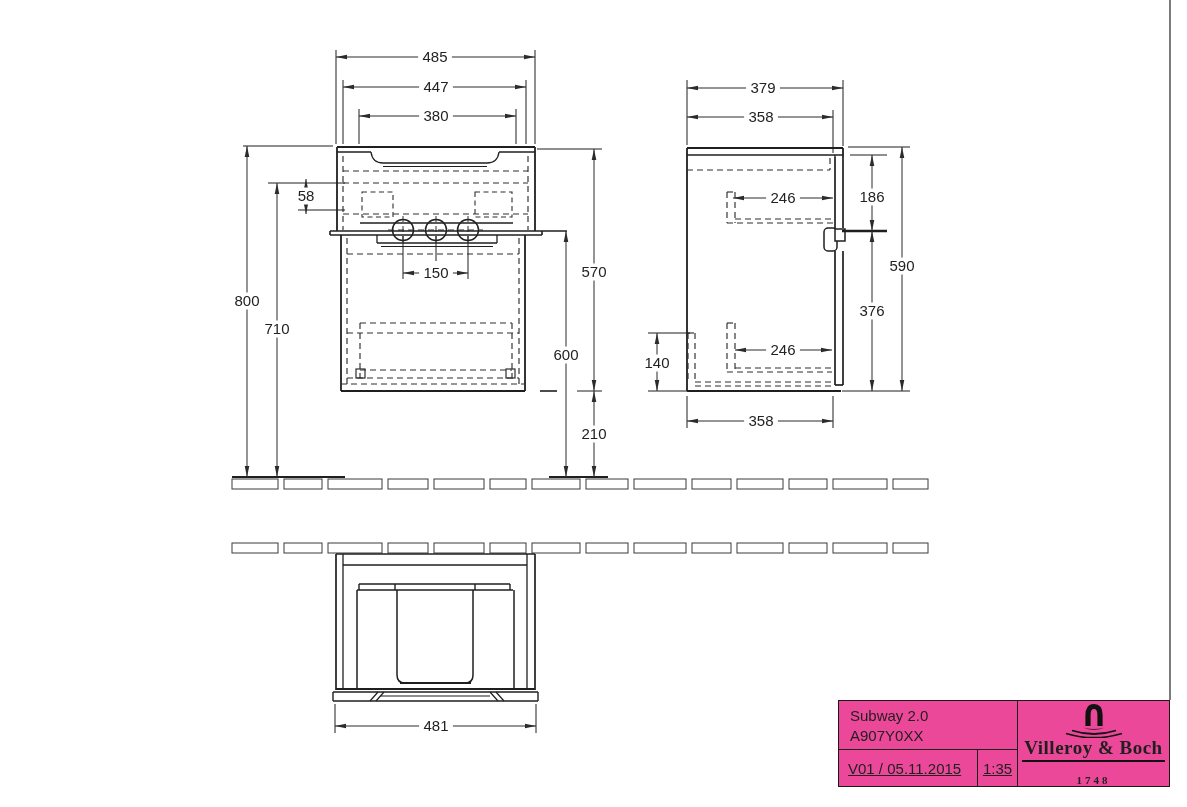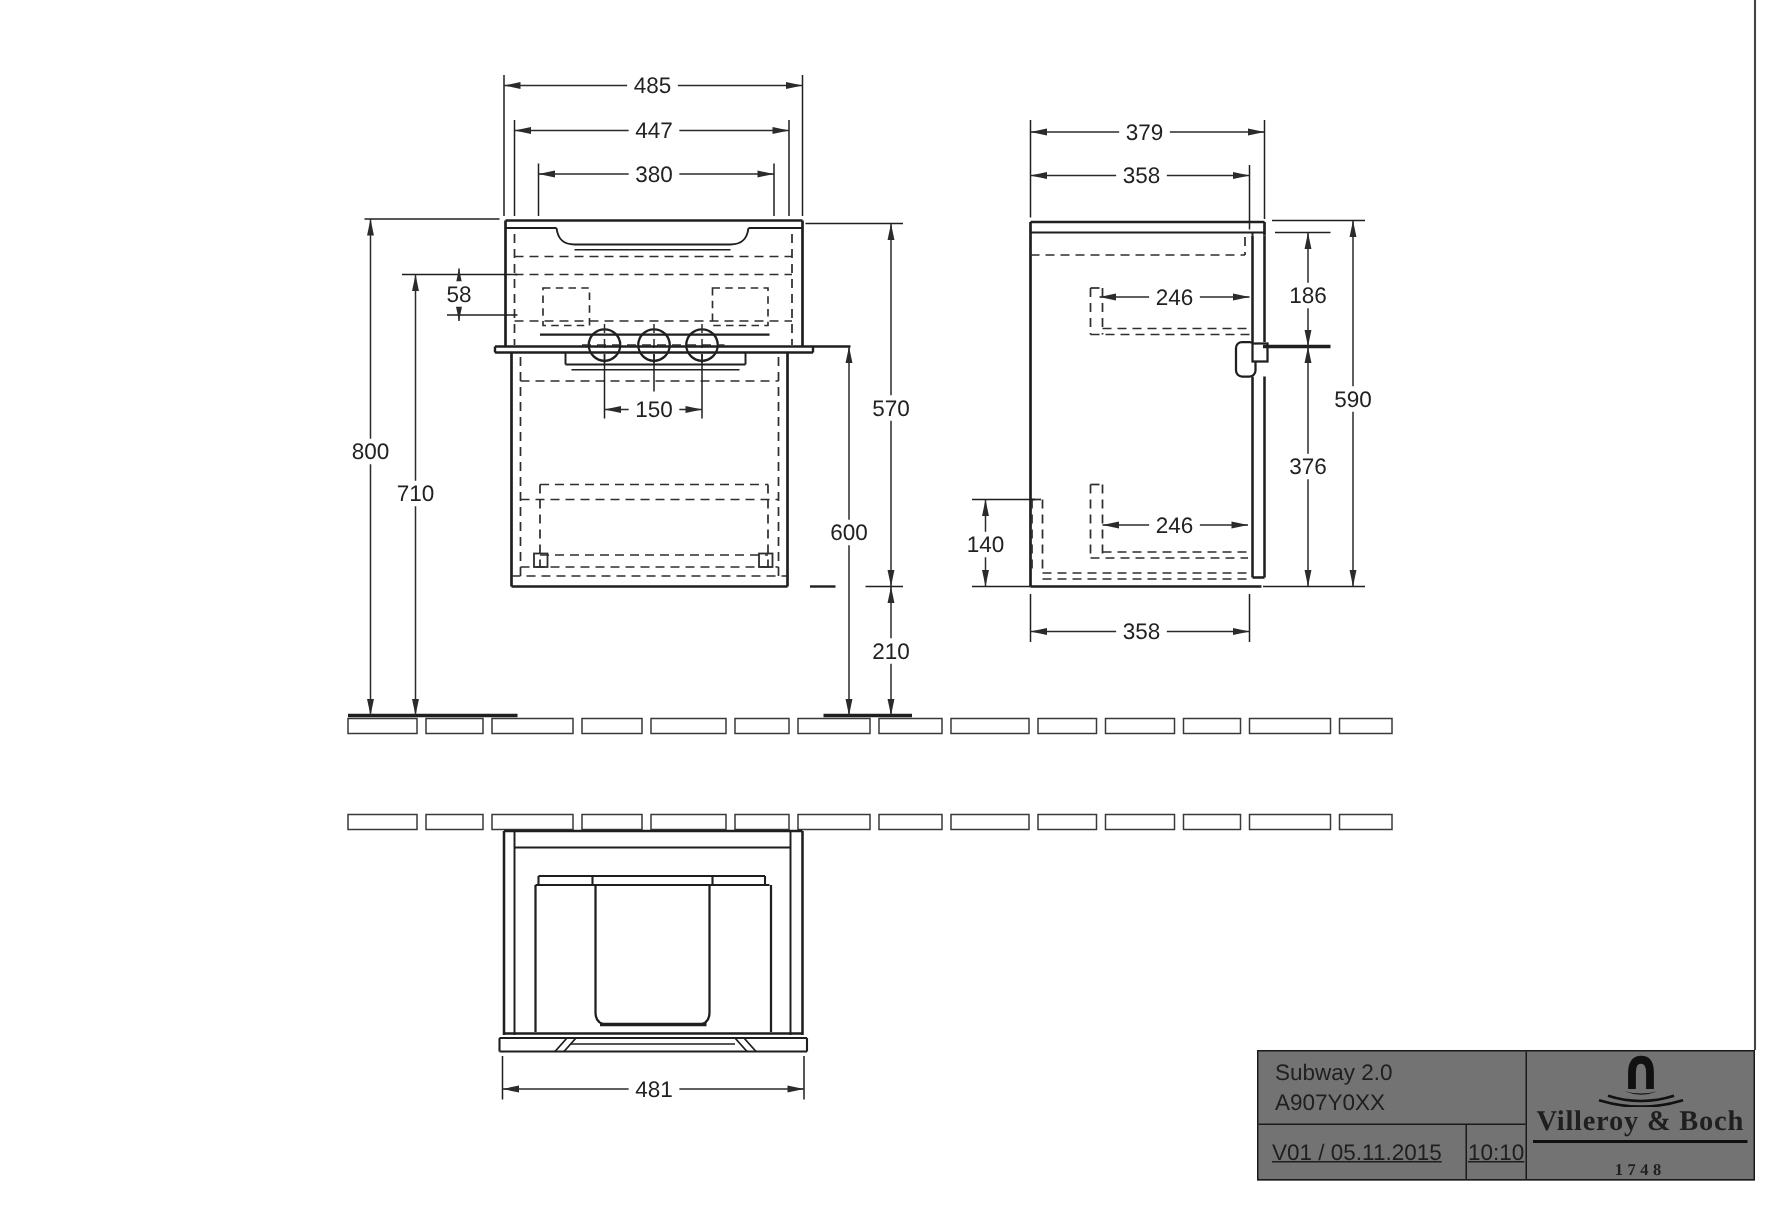--- a/index.html
+++ b/index.html
@@ -3,21 +3,21 @@
 <meta charset="utf-8">
 <style>
   html,body{margin:0;padding:0;background:#fff;}
   body{width:1187px;height:807px;position:relative;overflow:hidden;
        font-family:"Liberation Sans",sans-serif;color:#1f1f1f;}
   #sheet{position:absolute;inset:0;background:#fff;}
   #dwg{position:absolute;left:0;top:0;}
   svg text{font-family:"Liberation Sans",sans-serif;font-size:15px;fill:#222;}
   
   .tb{position:absolute;left:838px;top:700px;width:332px;height:87px;
-      border:1.6px solid #1a1a1a;box-sizing:border-box;display:flex;background:#737373;}
+      border:1.6px solid #1a1a1a;box-sizing:border-box;display:flex;background:#ec4899;}
   .tb-left{width:179px;border-right:1.6px solid #1a1a1a;display:flex;flex-direction:column;box-sizing:border-box;}
   .tb-product{height:49px;border-bottom:1.6px solid #1a1a1a;padding:5px 0 0 11px;
       font-size:15px;line-height:1.3;box-sizing:border-box;}
   .tb-bottom{flex:1;display:flex;text-decoration:underline;}
   .tb-version{width:139px;border-right:1.6px solid #1a1a1a;padding-left:9px;
       display:flex;align-items:center;font-size:15px;box-sizing:border-box;white-space:nowrap;}
   .tb-scale{flex:1;display:flex;align-items:center;justify-content:center;font-size:15px;}
   .tb-logo{flex:1;display:flex;flex-direction:column;align-items:center;justify-content:center;padding-top:1px;}
   .brand{font-family:"Liberation Serif",serif;font-weight:bold;font-size:19px;line-height:1;
       border-bottom:2px solid #111;padding:0 2px 3px 2px;letter-spacing:.5px;white-space:nowrap;}
@@ -352,21 +352,21 @@
     </svg>
 
   <div class="tb">
     <div class="tb-left">
       <div class="tb-product">
         <div>Subway 2.0</div>
         <div>A907Y0XX</div>
       </div>
       <div class="tb-bottom">
         <div class="tb-version">V01 / 05.11.2015</div>
-        <div class="tb-scale">10:10</div>
+        <div class="tb-scale">1:35</div>
       </div>
     </div>
     <div class="tb-logo">
       <svg width="74" height="36" viewBox="0 0 74 36">
         <path d="M31,24 V13 Q31,4.5 37,4.5 Q43,4.5 43,13 V24" fill="none" stroke="#111" stroke-width="5.2"></path>
         <path d="M26,25.5 Q37,30 48,25.5 Q37,28.5 26,25.5 Z" fill="#111"></path>
         <path d="M15,28.5 Q37,35.5 59,28.5" fill="none" stroke="#111" stroke-width="1.8"></path>
         <path d="M9,31.5 Q37,40 65,31.5" fill="none" stroke="#111" stroke-width="1.8"></path>
       </svg>
       <div class="brand">Villeroy &amp; Boch</div>

